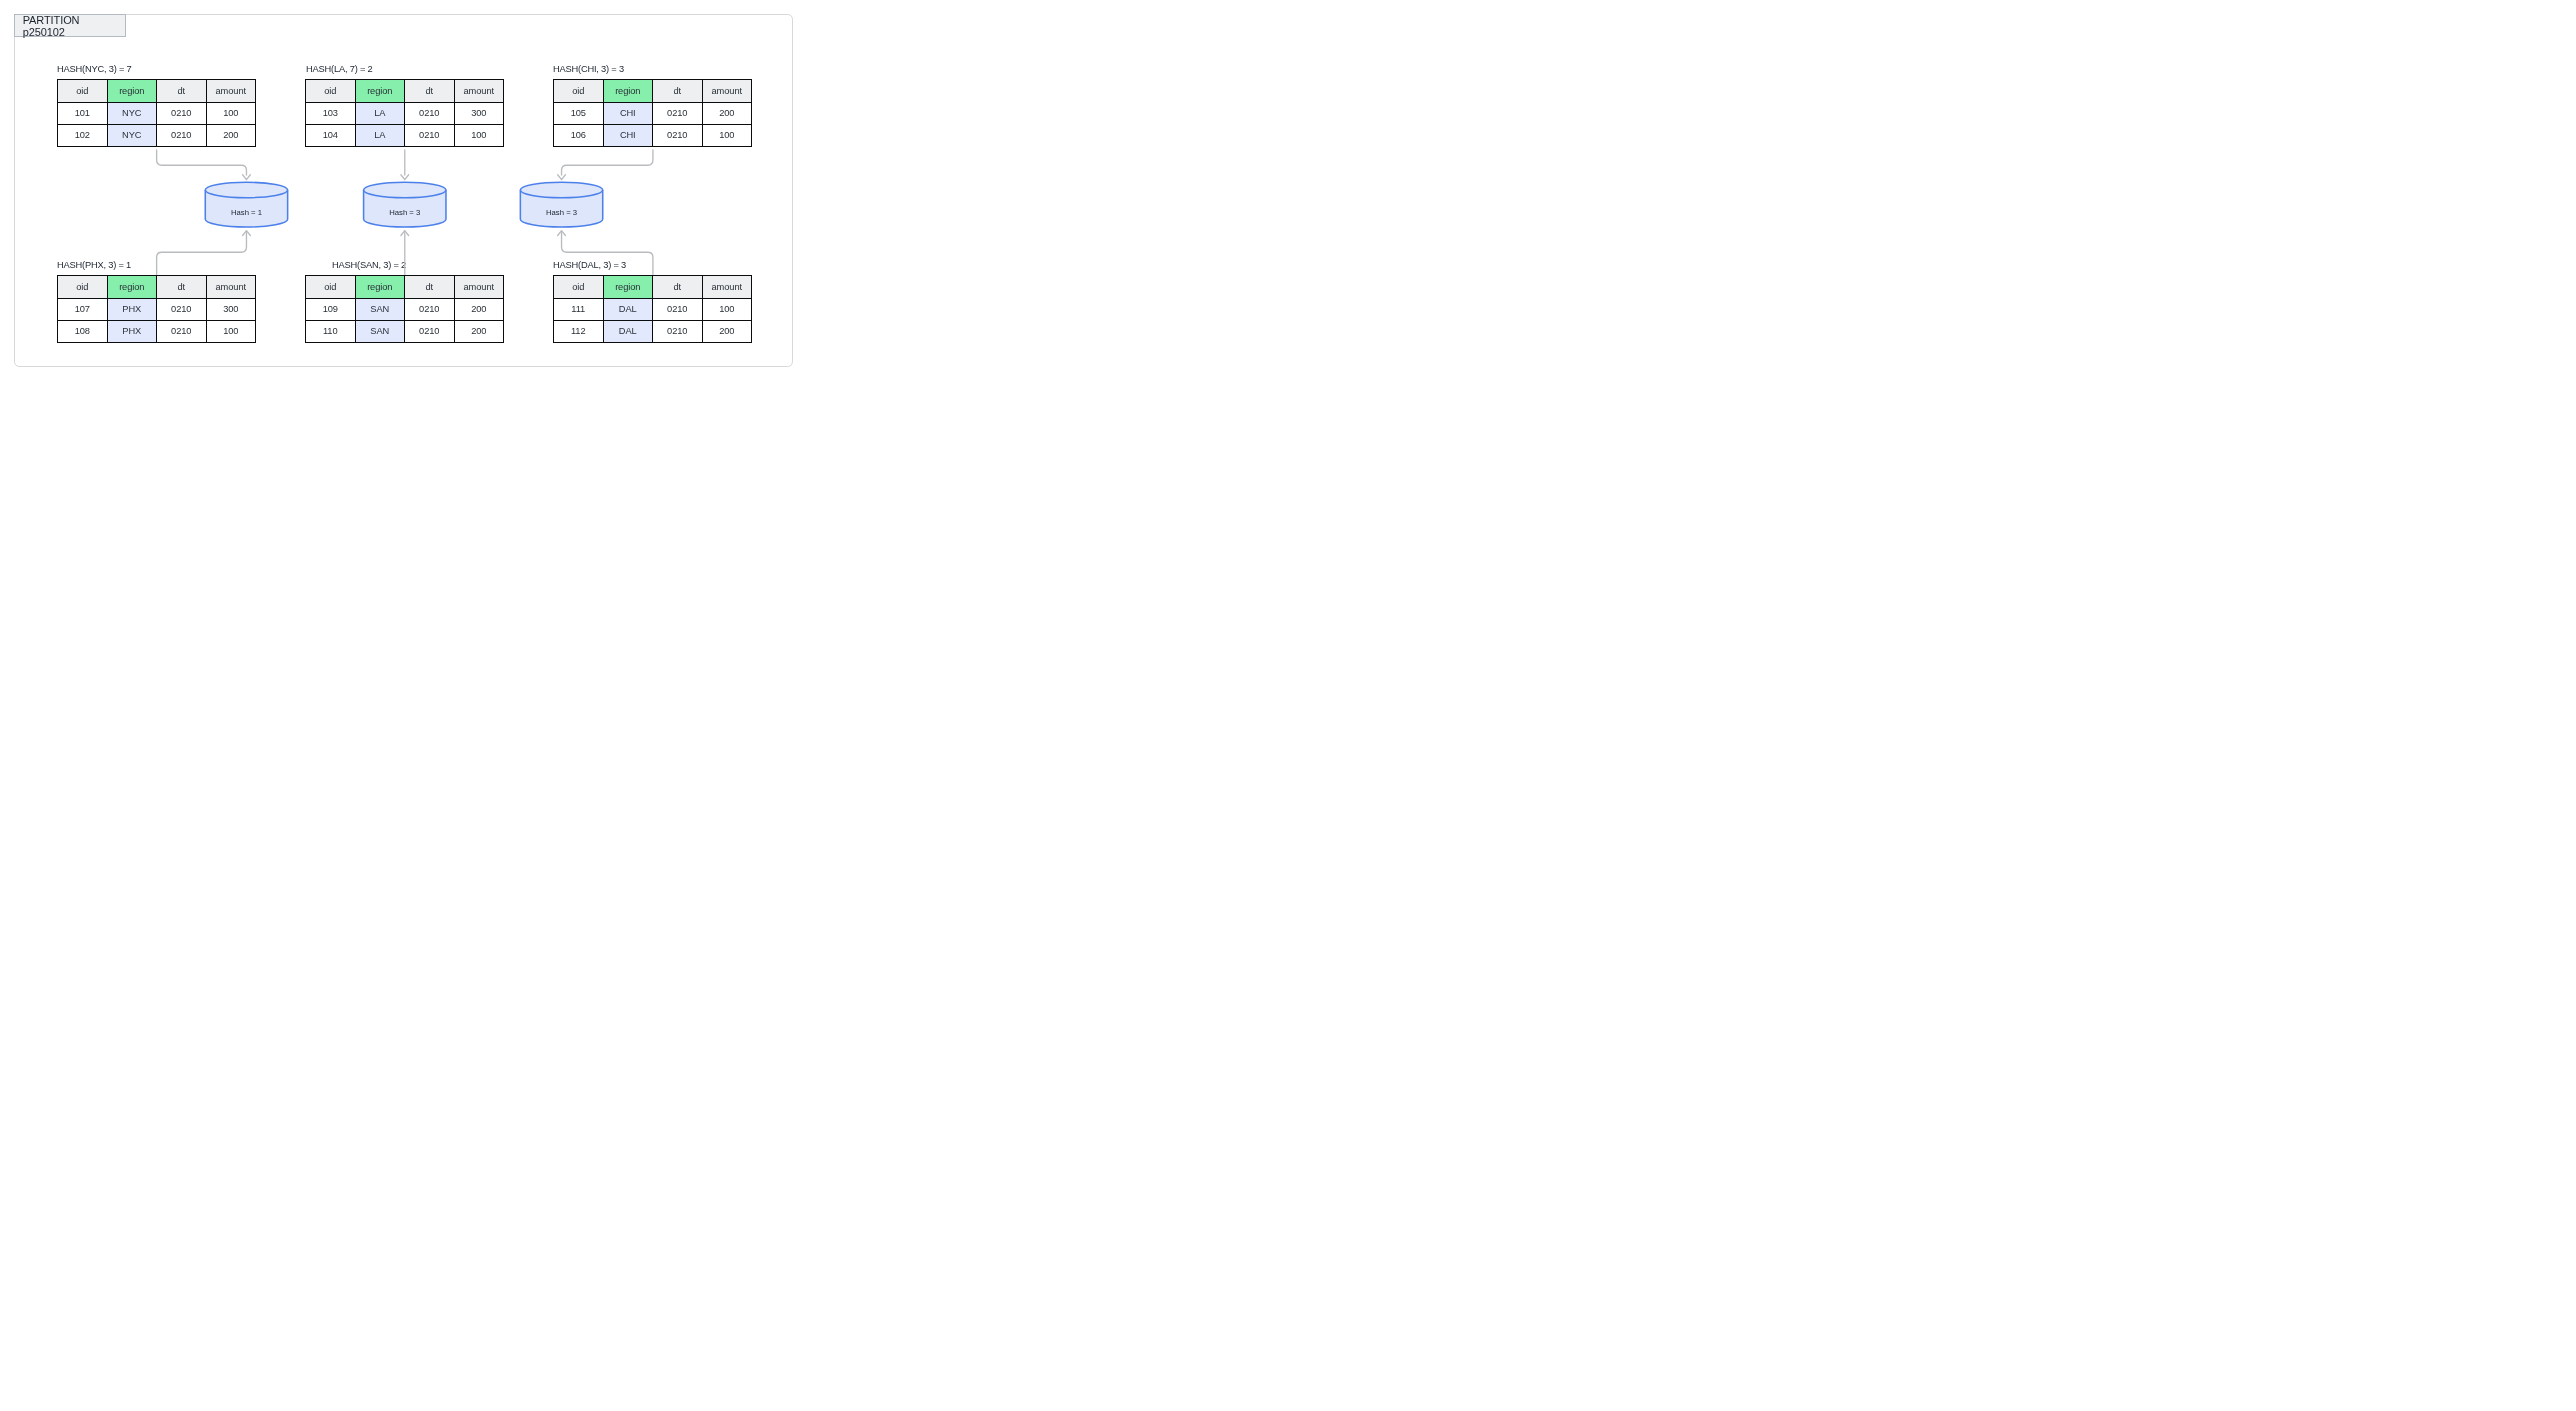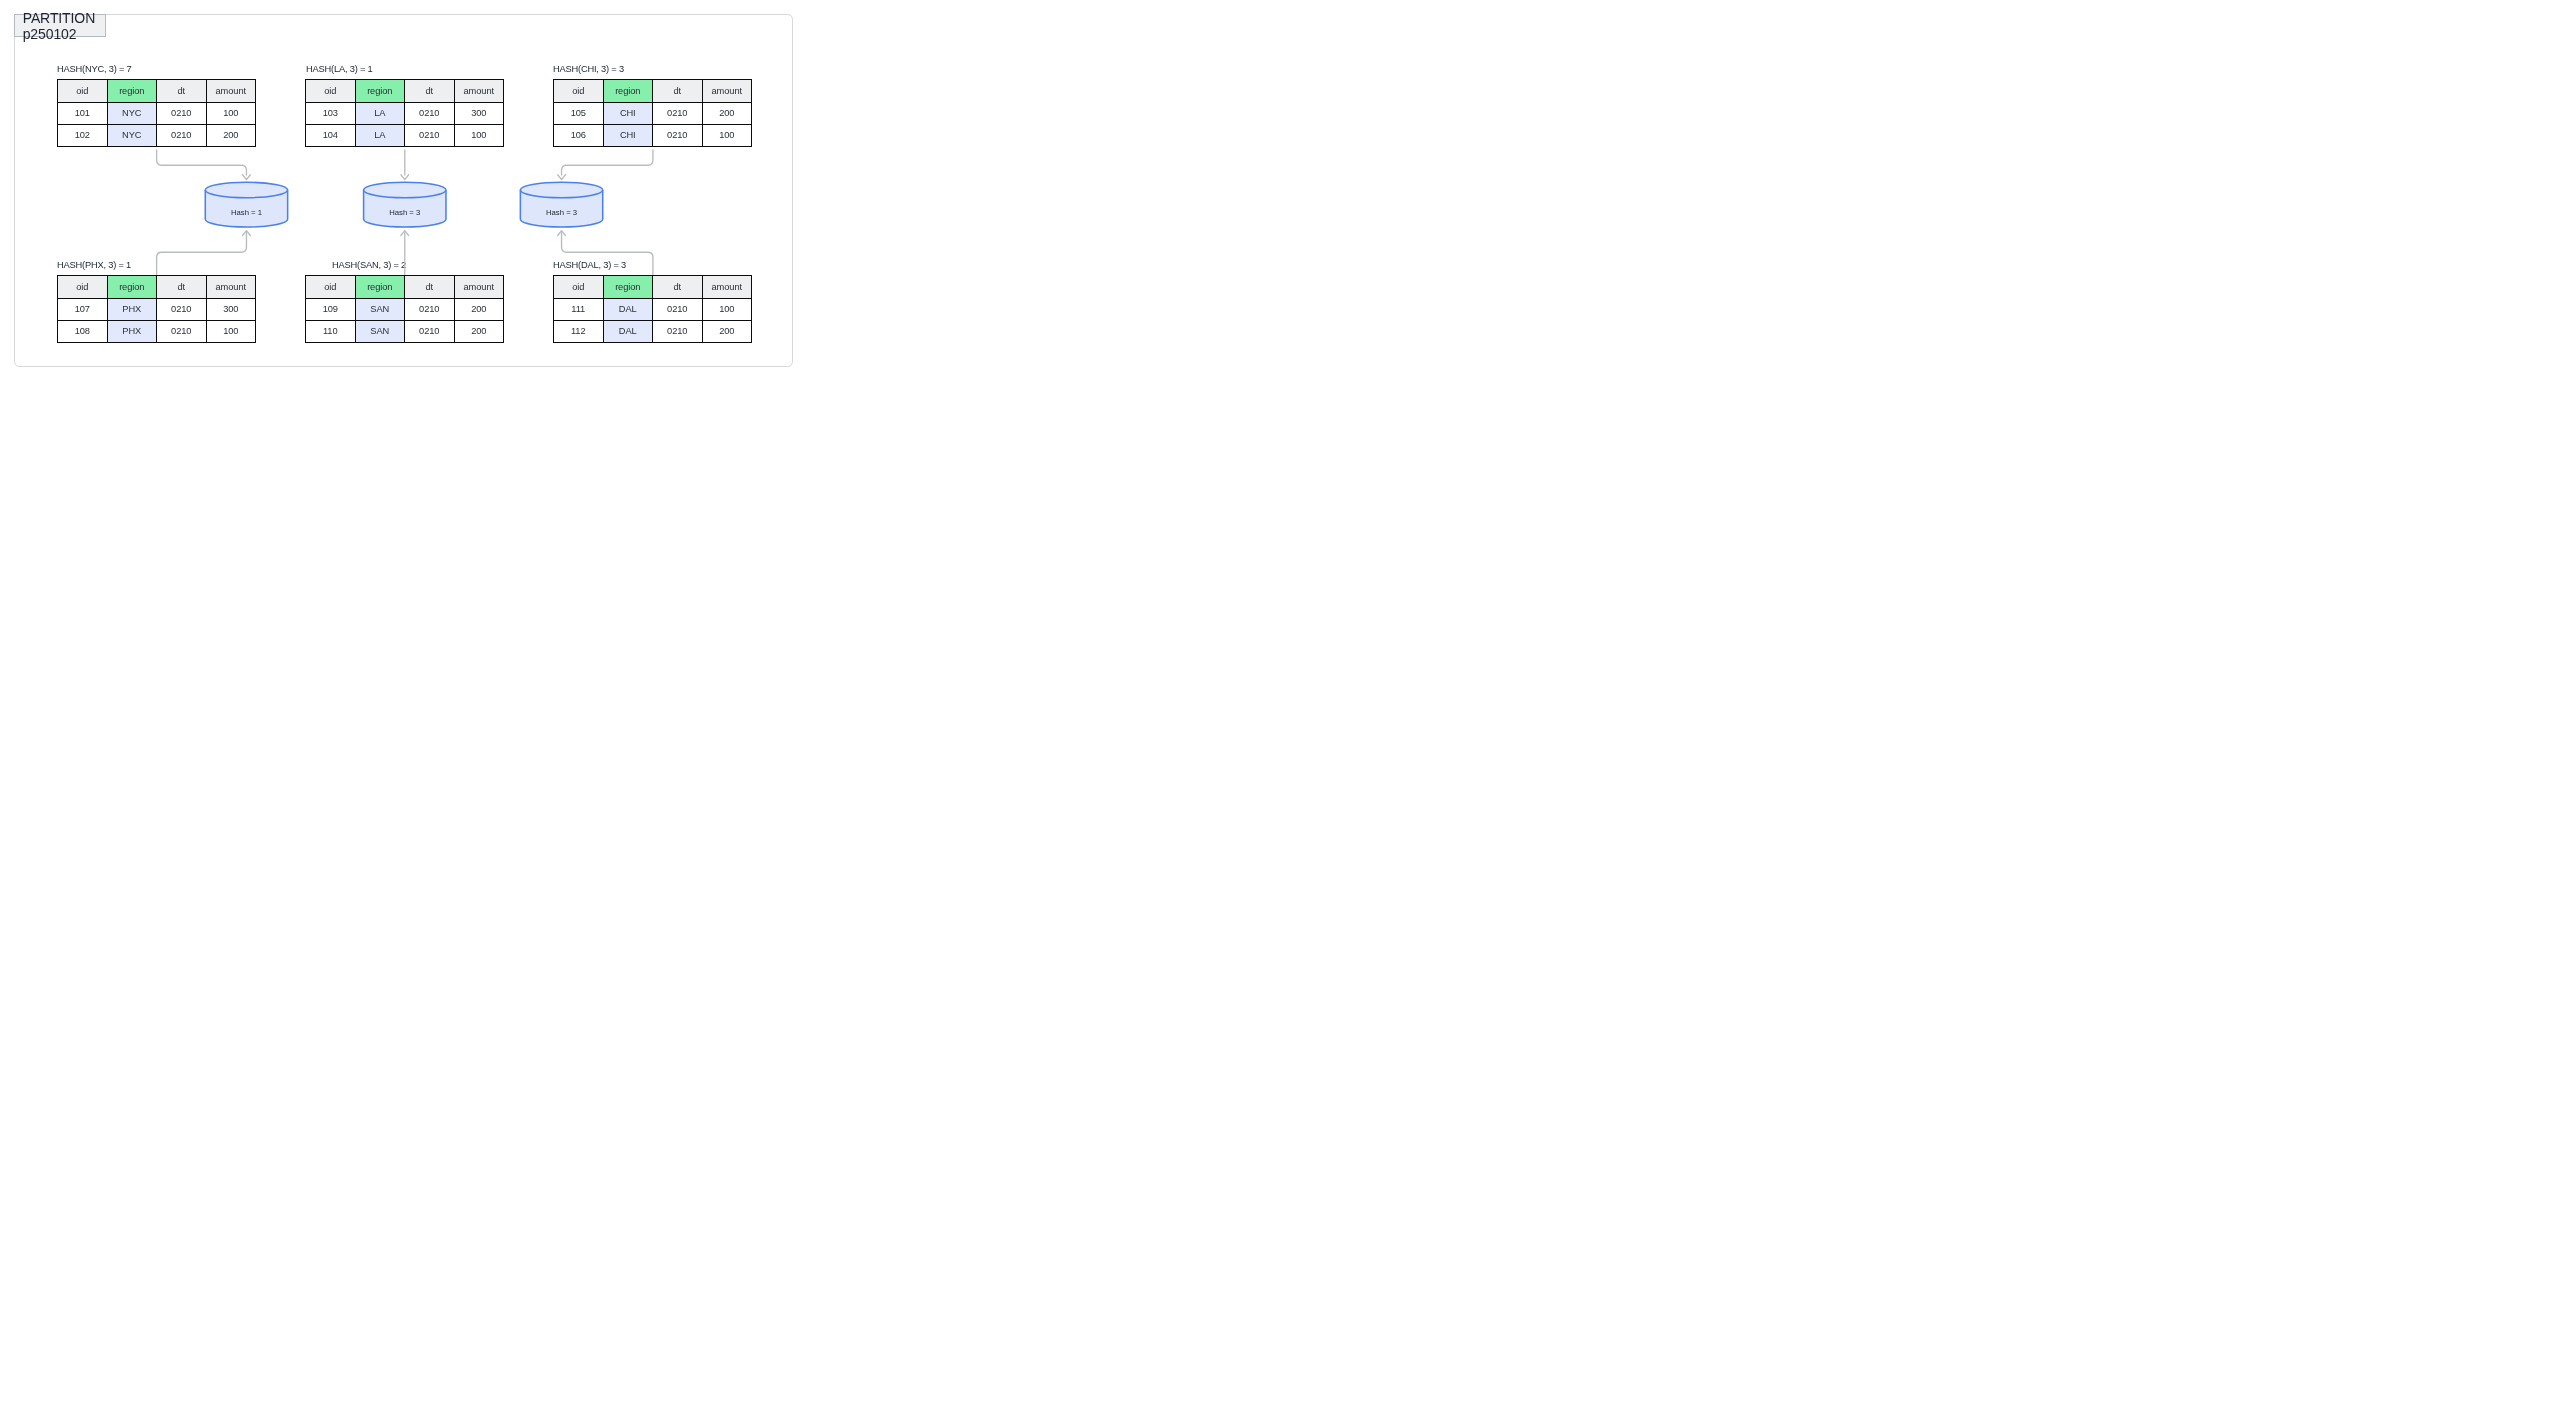--- a/index.html
+++ b/index.html
@@ -5,24 +5,24 @@
   html,body{margin:0;padding:0;background:#ffffff;}
   .canvas{
     position:relative;width:808px;height:382px;background:#ffffff;overflow:hidden;
     font-family:"Liberation Sans","DejaVu Sans",sans-serif;color:#212a36;
   }
   .frame{
     position:absolute;left:14.4px;top:14.4px;width:779px;height:353px;
     border:1px solid #d7d8da;border-radius:5.2px;background:#ffffff;box-sizing:border-box;
   }
   .partition-label{
-    position:absolute;left:14px;top:14px;width:92px;height:23px;box-sizing:border-box;
+    position:absolute;left:14px;top:14px;width:112px;height:23px;box-sizing:border-box;
     background:#eef0f2;border:1.5px solid #b4bac1;
     display:flex;align-items:center;padding-left:7.7px;
-    font-size:14px;letter-spacing:-0.1px;word-spacing:2.6px;color:#1d232d;
+    font-size:11px;letter-spacing:-0.1px;word-spacing:2.6px;color:#1d232d;
   }
   .tbl-title{
     position:absolute;font-size:9.3px;letter-spacing:-0.2px;color:#1c2430;white-space:pre;
   }
   table.grid{
     position:absolute;width:199px;border-collapse:collapse;table-layout:fixed;
     border:1.5px solid #0a0c0e;background:#ffffff;
   }
   table.grid th, table.grid td{
     border:1px solid #0a0c0e;text-align:center;vertical-align:middle;
@@ -72,21 +72,21 @@
     </tr>
     <tr>
       <td>102</td>
       <td class="hl2">NYC</td>
       <td>0210</td>
       <td>200</td>
     </tr>
   </tbody>
     </table>
 
-  <div class="tbl-title pos-title-t2">HASH(LA, 3) = 1</div>
+  <div class="tbl-title pos-title-t2">HASH(LA, 7) = 2</div>
   <table class="grid pos-t2">
     <tbody>
         <tr>
       <th>oid</th>
       <th class="hl">region</th>
       <th>dt</th>
       <th>amount</th>
     </tr>
     <tr>
       <td>103</td>

